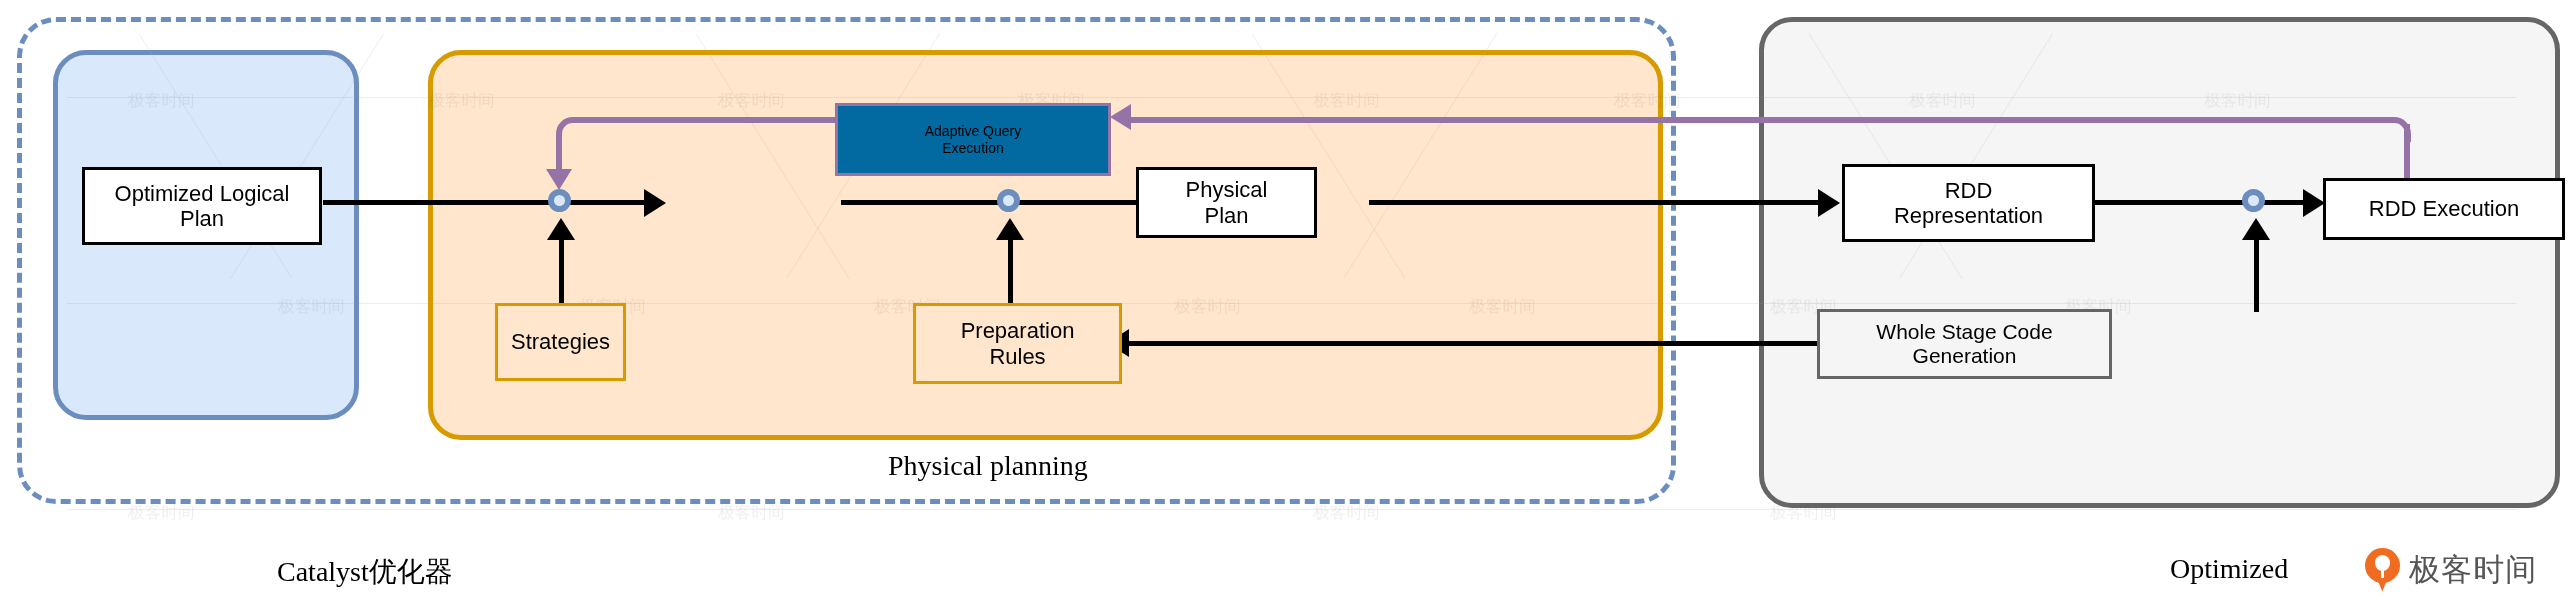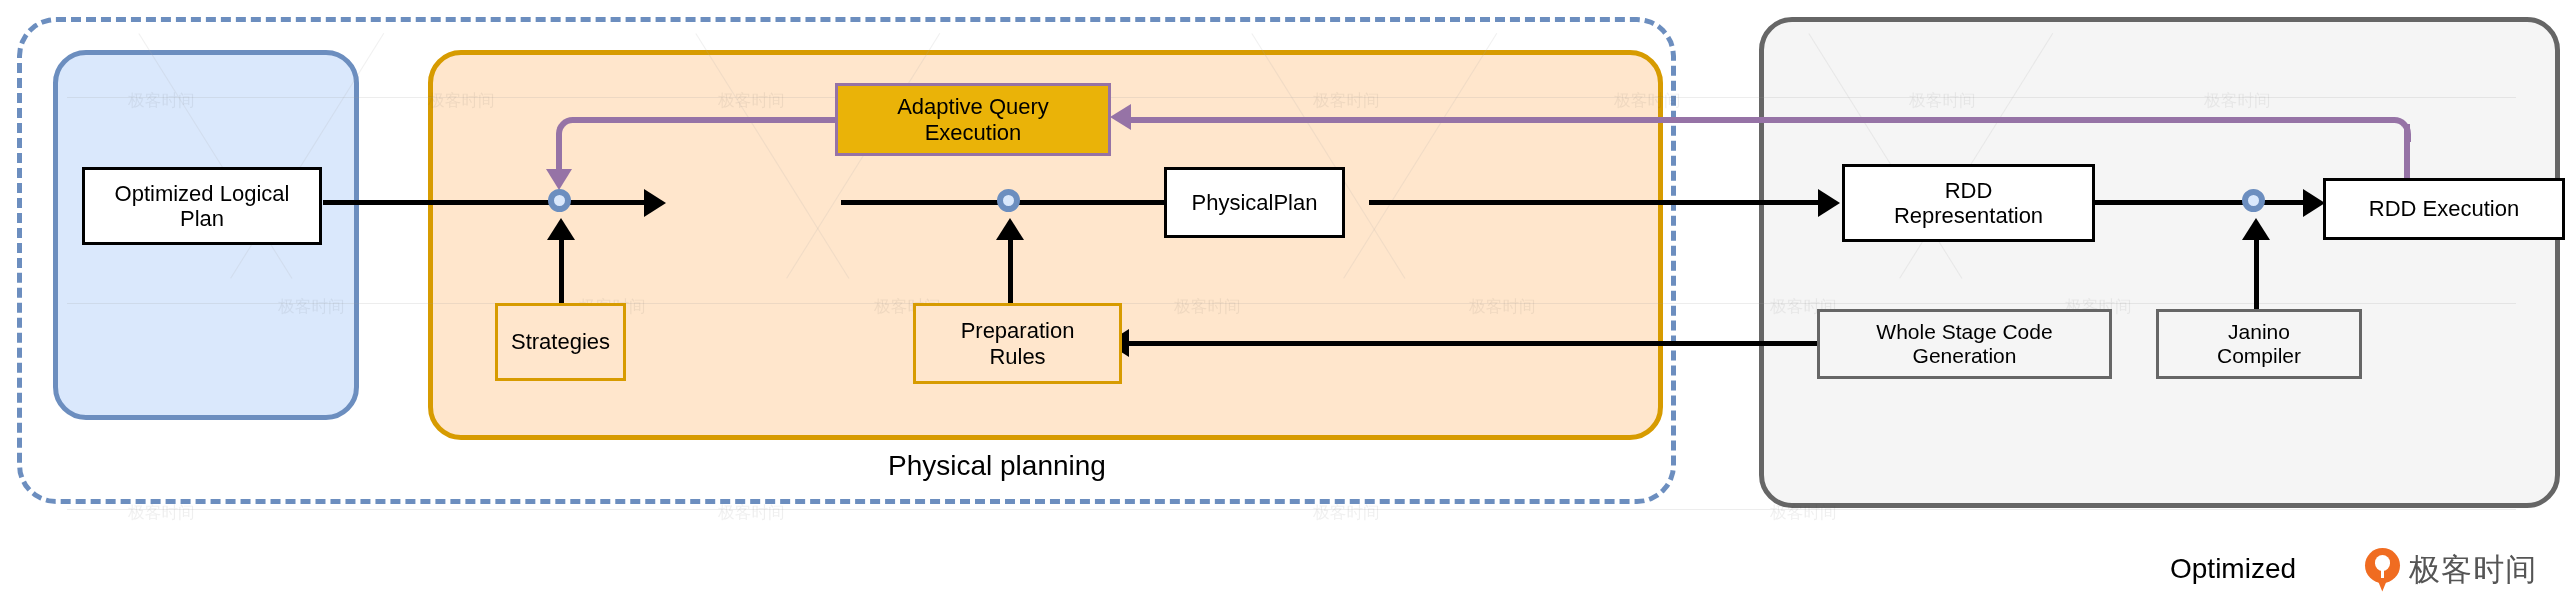--- a/index.html
+++ b/index.html
@@ -28,21 +28,21 @@
   }
 
   
   .node{
     position:absolute;box-sizing:border-box;display:flex;align-items:center;
     justify-content:center;text-align:center;line-height:1.15;
     background:#ffffff;border:3.9px solid #000000;font-size:22px;color:#000;
     z-index:6;
   }
   .node-aqe{
-    background:#eab308;border:3.9px solid #9673a6;font-size:22px;
+    background:#0369a1;border:3.9px solid #9673a6;font-size:14px;margin-top:20px;
   }
   .node-orange{
     background:#ffe6cc;border:3.9px solid #d79b00;font-size:22px;
   }
   .node-gray{
     background:#f5f5f5;border:3.9px solid #666666;font-size:21px;
   }
 
   
   .wire{position:absolute;background:#000;z-index:4;}
@@ -73,21 +73,21 @@
   .pelbow{
     position:absolute;width:24.5px;height:24.5px;border-left:6.1px solid #9673a6;
     border-top:6.1px solid #9673a6;border-top-left-radius:16.7px;box-sizing:border-box;z-index:5;
   }
   .pelbow-tr{
     position:absolute;width:24.5px;height:24.5px;border-right:6.1px solid #9673a6;
     border-top:6.1px solid #9673a6;border-top-right-radius:16.7px;box-sizing:border-box;z-index:5;
   }
 
   
-  .caption{position:absolute;font-size:25.6px;color:#000;white-space:nowrap;z-index:8;}
+  .caption{position:absolute;font-size:25.6px;color:#000;white-space:nowrap;z-index:8;font-family:Liberation Serif, serif;}
   .caption-big{font-size:28px;}
 
   
   .wm{position:absolute;opacity:.07;font-size:16.7px;color:#333;white-space:nowrap;
       z-index:1;pointer-events:none;display:flex;align-items:center;gap:4.5px;}
   .wm-line{position:absolute;height:0.6px;background:#999;opacity:.18;z-index:1;}
   .wm-diag{position:absolute;height:0.6px;background:#aaa;opacity:.18;z-index:1;
            transform-origin:left center;}
 
   
@@ -202,21 +202,21 @@
     <span>Optimized Logical</span>
     <span>Plan</span>
   </div>
 
   <div class="node node-aqe" style="left:835px;top:83px;width:276px;height:73px;flex-direction:column;">
     <span>Adaptive Query</span>
     <span>Execution</span>
   </div>
 
 
-  <div class="node" style="left:1164px;top:167px;width:181px;height:71px;flex-direction:row;">
+  <div class="node" style="left:1136px;top:167px;width:181px;height:71px;flex-direction:column;">
     <span>Physical</span>
     <span>Plan</span>
   </div>
 
   <div class="node node-orange" style="left:495px;top:303px;width:131px;height:78px;">
     <span>Strategies</span>
   </div>
 
   <div class="node node-orange" style="left:913px;top:303px;width:209px;height:81px;flex-direction:column;">
     <span>Preparation</span>
@@ -230,27 +230,24 @@
 
   <div class="node node-gray" style="left:1817px;top:309px;width:295px;height:70px;flex-direction:column;">
     <span>Whole Stage Code</span>
     <span>Generation</span>
   </div>
 
   <div class="node" style="left:2323px;top:178px;width:242px;height:62px;">
     <span>RDD Execution</span>
   </div>
 
-  <div class="node node-gray" style="left:2156px;top:309px;width:206px;height:70px;flex-direction:column;">
-    <span>Janino</span>
-    <span>Compiler</span>
-  </div>
 
   <div class="caption caption-big" style="left:888px;top:450px;">Physical planning</div>
 
+  <div class="caption caption-big" style="left:277px;top:553px;">Catalyst优化器</div>
 
   <div class="caption caption-big" style="left:2170px;top:553px;">Optimized</div>
 
   <div class="logo" style="left:2365px;top:548px;">
     <div class="logo-mark">
       <div class="drop"></div>
       <div class="tail"></div>
       <div class="hole"></div>
       <div class="stem"></div>
     </div>

